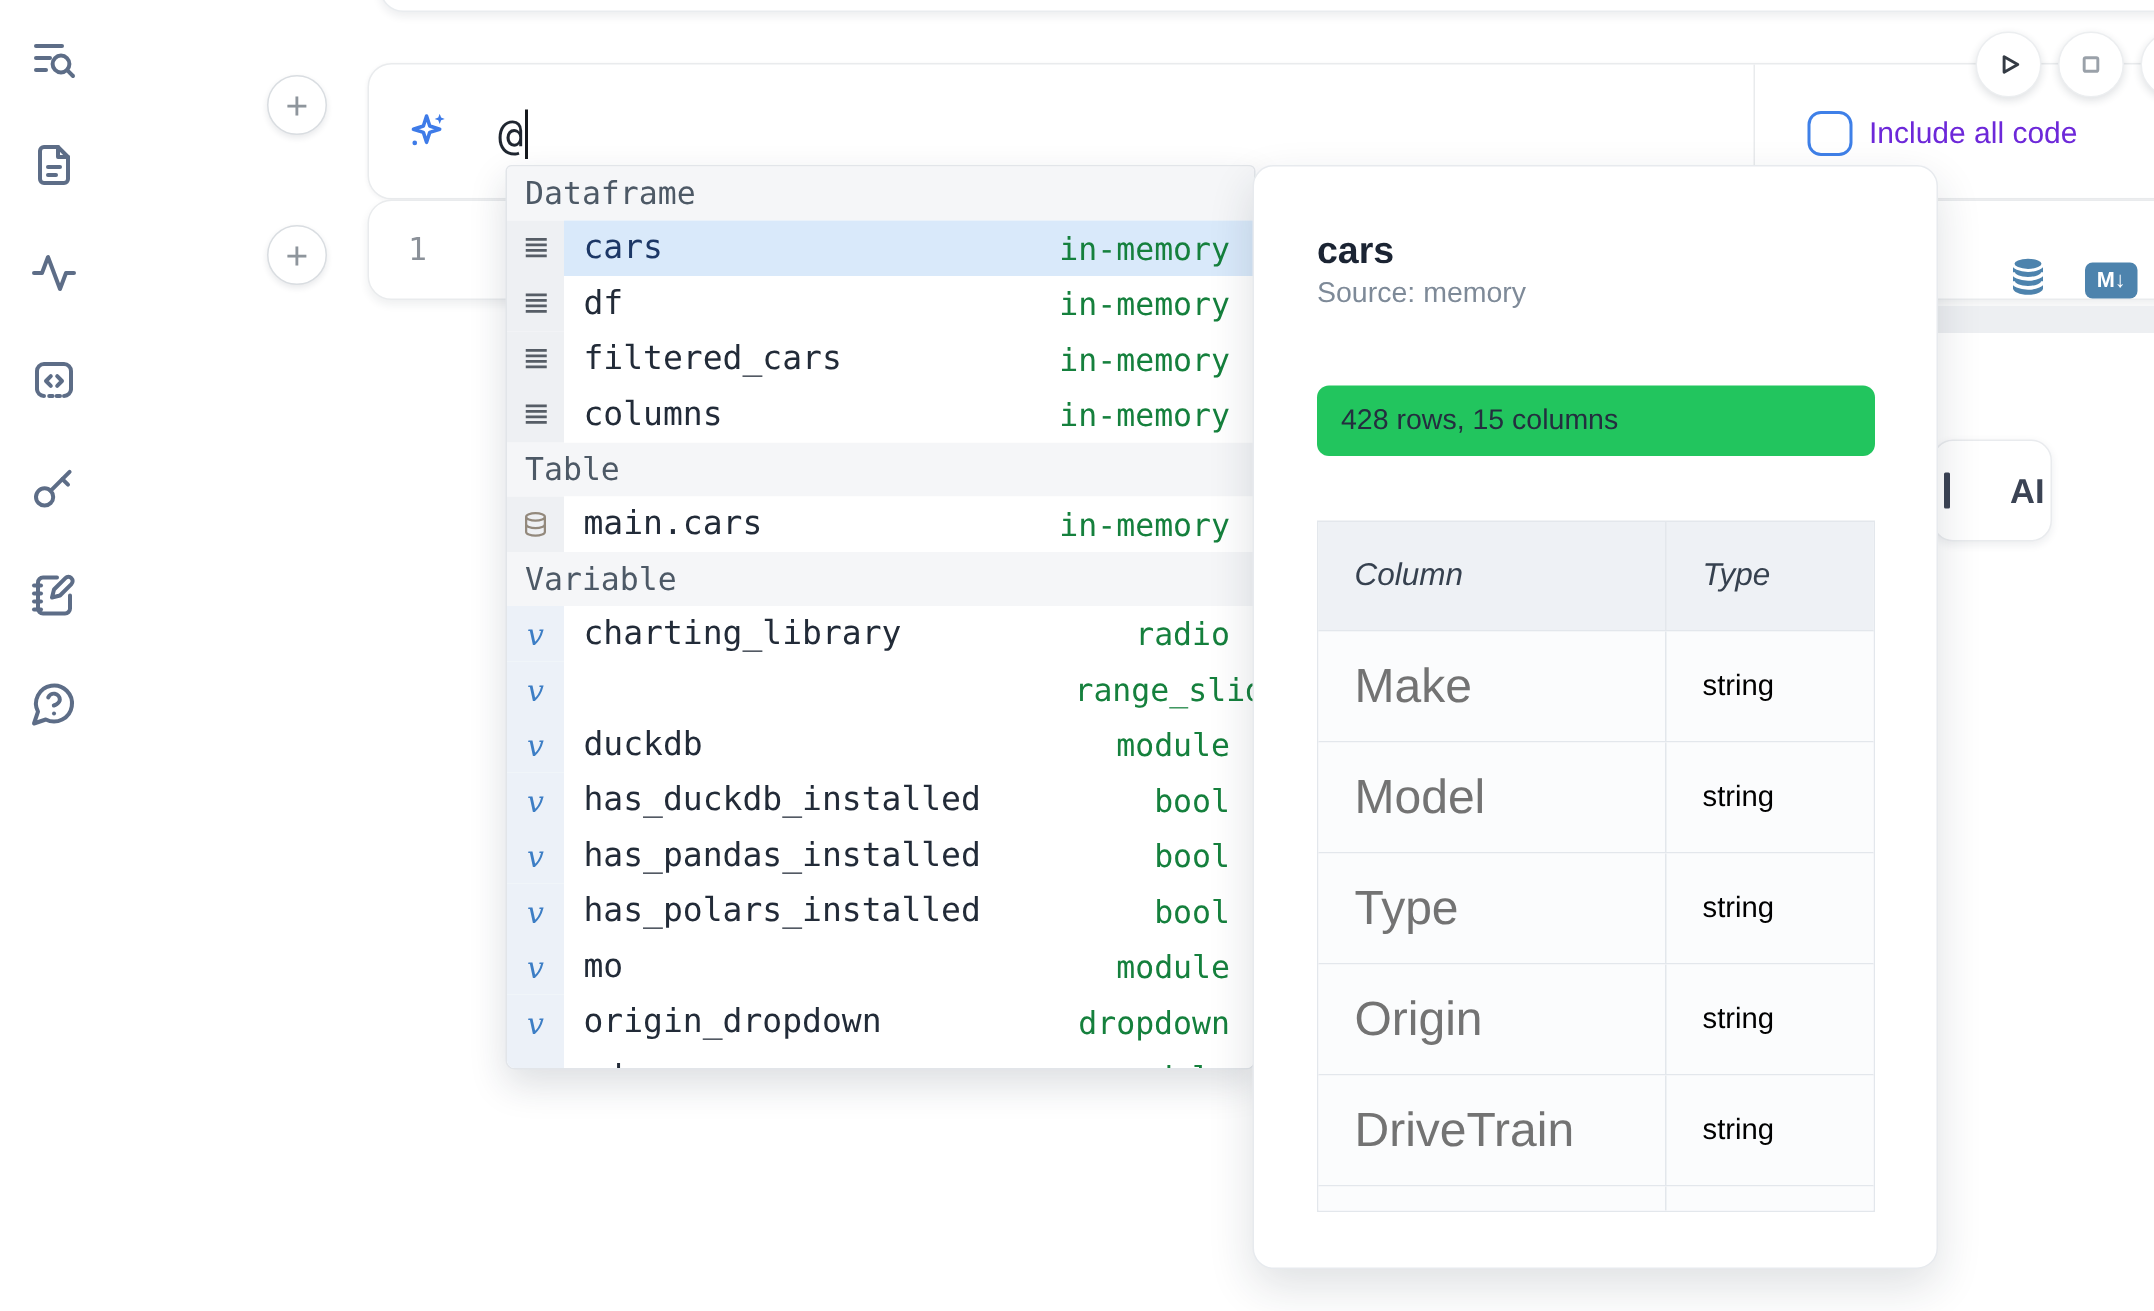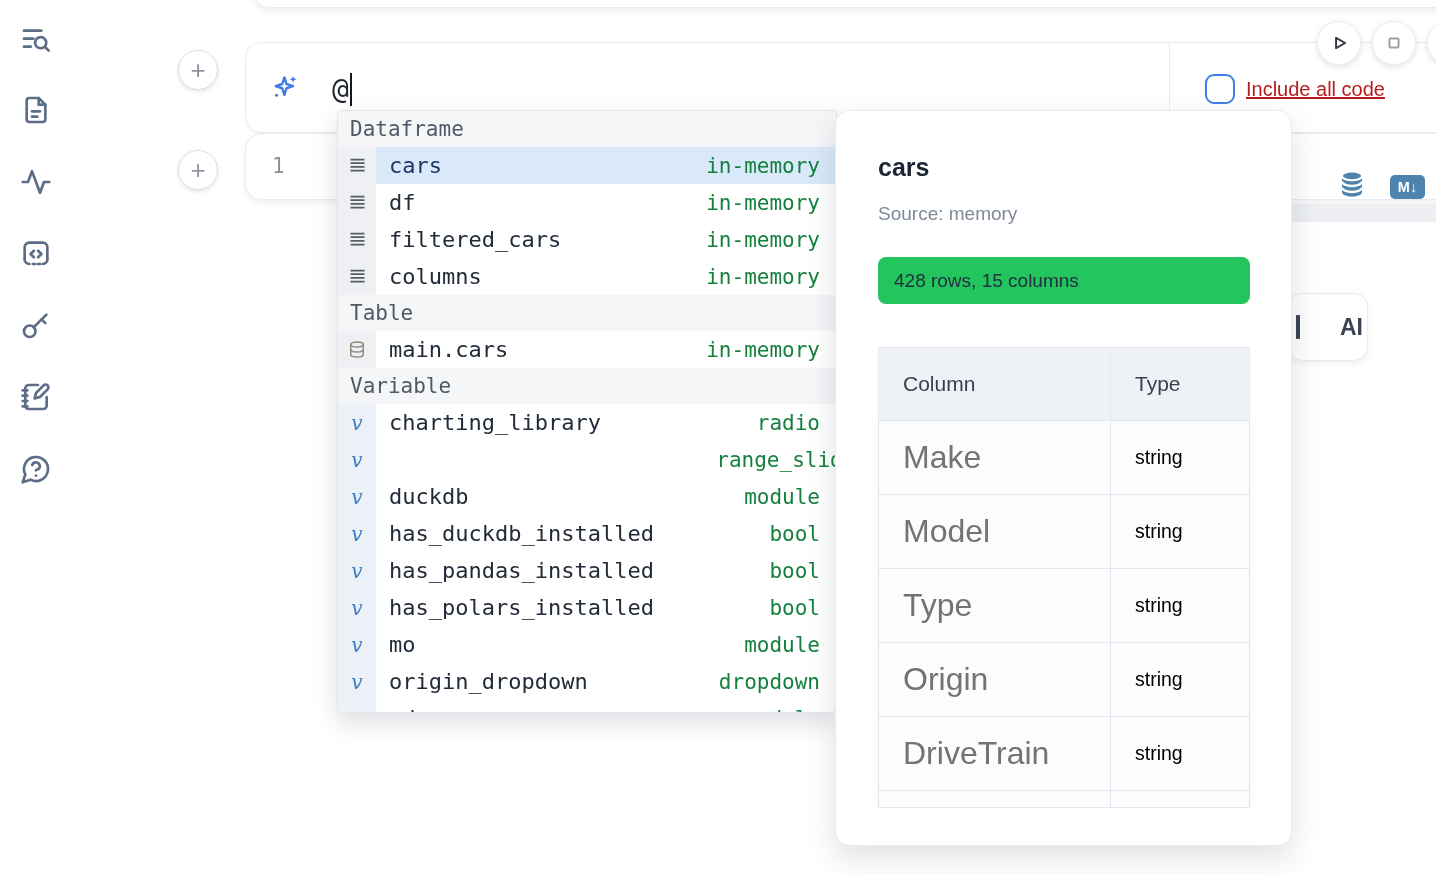--- a/index.html
+++ b/index.html
@@ -25,21 +25,21 @@
   
   .composer { position:absolute; left:245px; top:42px; width:1210px; height:91px; background:#fff;
               border:1px solid #e9ebed; border-radius:16px; box-shadow:0 1px 3px rgba(30,40,60,.05); z-index:1; }
   .composer-divider { position:absolute; left:923px; top:0; bottom:0; width:1px; background:#e9ebed; }
   .sparkles { position:absolute; left:24px; top:30px; width:30px; height:30px; }
   .prompt-text { position:absolute; left:86px; top:26px; font-family:"DejaVu Sans Mono", monospace;
                  font-size:28px; color:#1f2630; display:flex; align-items:center; height:40px; }
   .caret { display:inline-block; width:2.5px; height:33px; background:#15181d; margin-left:1px; }
   .checkbox { position:absolute; left:959px; top:31px; width:30px; height:30px; border:2.5px solid #3f80e8;
               border-radius:9px; background:#fff; cursor:pointer; }
-  .checkbox-label { position:absolute; left:1000px; top:35px; font-size:20px; color:#b91c1c;text-decoration:underline; }
+  .checkbox-label { position:absolute; left:1000px; top:35px; font-size:20px; color:#6d28d9; }
 
   
   .circle-btn { position:absolute; top:21px; width:44px; height:44px; border-radius:50%; background:#fff;
                 border:1px solid #eceef0; box-shadow:0 2px 6px rgba(30,40,60,.14);
                 display:flex; align-items:center; justify-content:center; z-index:2; cursor:pointer; }
   .circle-btn svg { width:26px; height:26px; fill:none; stroke-linejoin:round; stroke-linecap:round; }
 
   
   .code-cell { position:absolute; left:245px; top:133px; width:1210px; height:67px; background:#fff;
                border:1px solid #e9ebed; border-radius:16px; box-shadow:0 3px 6px rgba(30,40,60,.07); z-index:1; }
@@ -74,30 +74,30 @@
   .dd-type { margin-left:auto; color:#15803d; font-size:21px; white-space:pre; }
   .dd-row.wide-type .dd-type { margin-right:-48px; }
   .dd-row.clipped { height:15px; overflow:hidden; }
   .dd-row.clipped .dd-gutter, .dd-row.clipped .dd-main { height:37px; }
   .vvar { font-family:"DejaVu Serif", serif; font-style:italic; color:#3d7ec5; font-size:20px; line-height:1; }
 
   
   .pv { position:absolute; left:835px; top:110px; width:457px; height:736px; background:#fff;
         border:1px solid #e7eaee; border-radius:14px; box-shadow:0 12px 30px rgba(30,40,60,.14); z-index:6; }
   .pv-title { position:absolute; left:42px; top:42px; font-size:25px; font-weight:bold; color:#1b2433; }
-  .pv-source { position:absolute; left:42px; top:92px; font-size:19px; color:#7e8a98; }
+  .pv-source { position:absolute; left:42px; top:74px; font-size:19px; color:#7e8a98; }
   .pv-pill { position:absolute; left:42px; top:146px; width:372px; height:47px; background:#22c55e;
              border-radius:8px; display:flex; align-items:center; padding-left:16px; font-size:19px; color:#242e3f; }
   .pv-table { position:absolute; left:42px; top:236px; width:372px; border:1px solid #e3e7ec; }
   .pv-tr { display:flex; border-bottom:1px solid #e3e7ec; background:#fbfcfd; }
   .pv-tr:last-child { border-bottom:none; }
   .pv-tr.head { background:#eef1f5; }
   .pv-c1 { width:232px; border-right:1px solid #e3e7ec; display:flex; align-items:center; padding-left:24px; }
   .pv-c2 { flex:1; display:flex; align-items:center; padding-left:24px; }
-  .pv-tr.head .pv-c1, .pv-tr.head .pv-c2 { height:72px; font-size:21px; color:#36414f; }
+  .pv-tr.head .pv-c1, .pv-tr.head .pv-c2 { height:72px; font-size:21px; color:#36414f;font-style:italic; }
   .pv-tr.body .pv-c1 { height:73px; font-family:Liberation Sans, sans-serif; font-size:32px; color:#737373; }
   .pv-tr.body .pv-c2 { height:73px; font-size:19.5px; color:#000000; }
   .pv-tr.partial .pv-c1, .pv-tr.partial .pv-c2 { height:16px; }
 </style>
 </head>
 <body>
 
 <div class="screen">
 
   <div class="prev-cell"></div>

